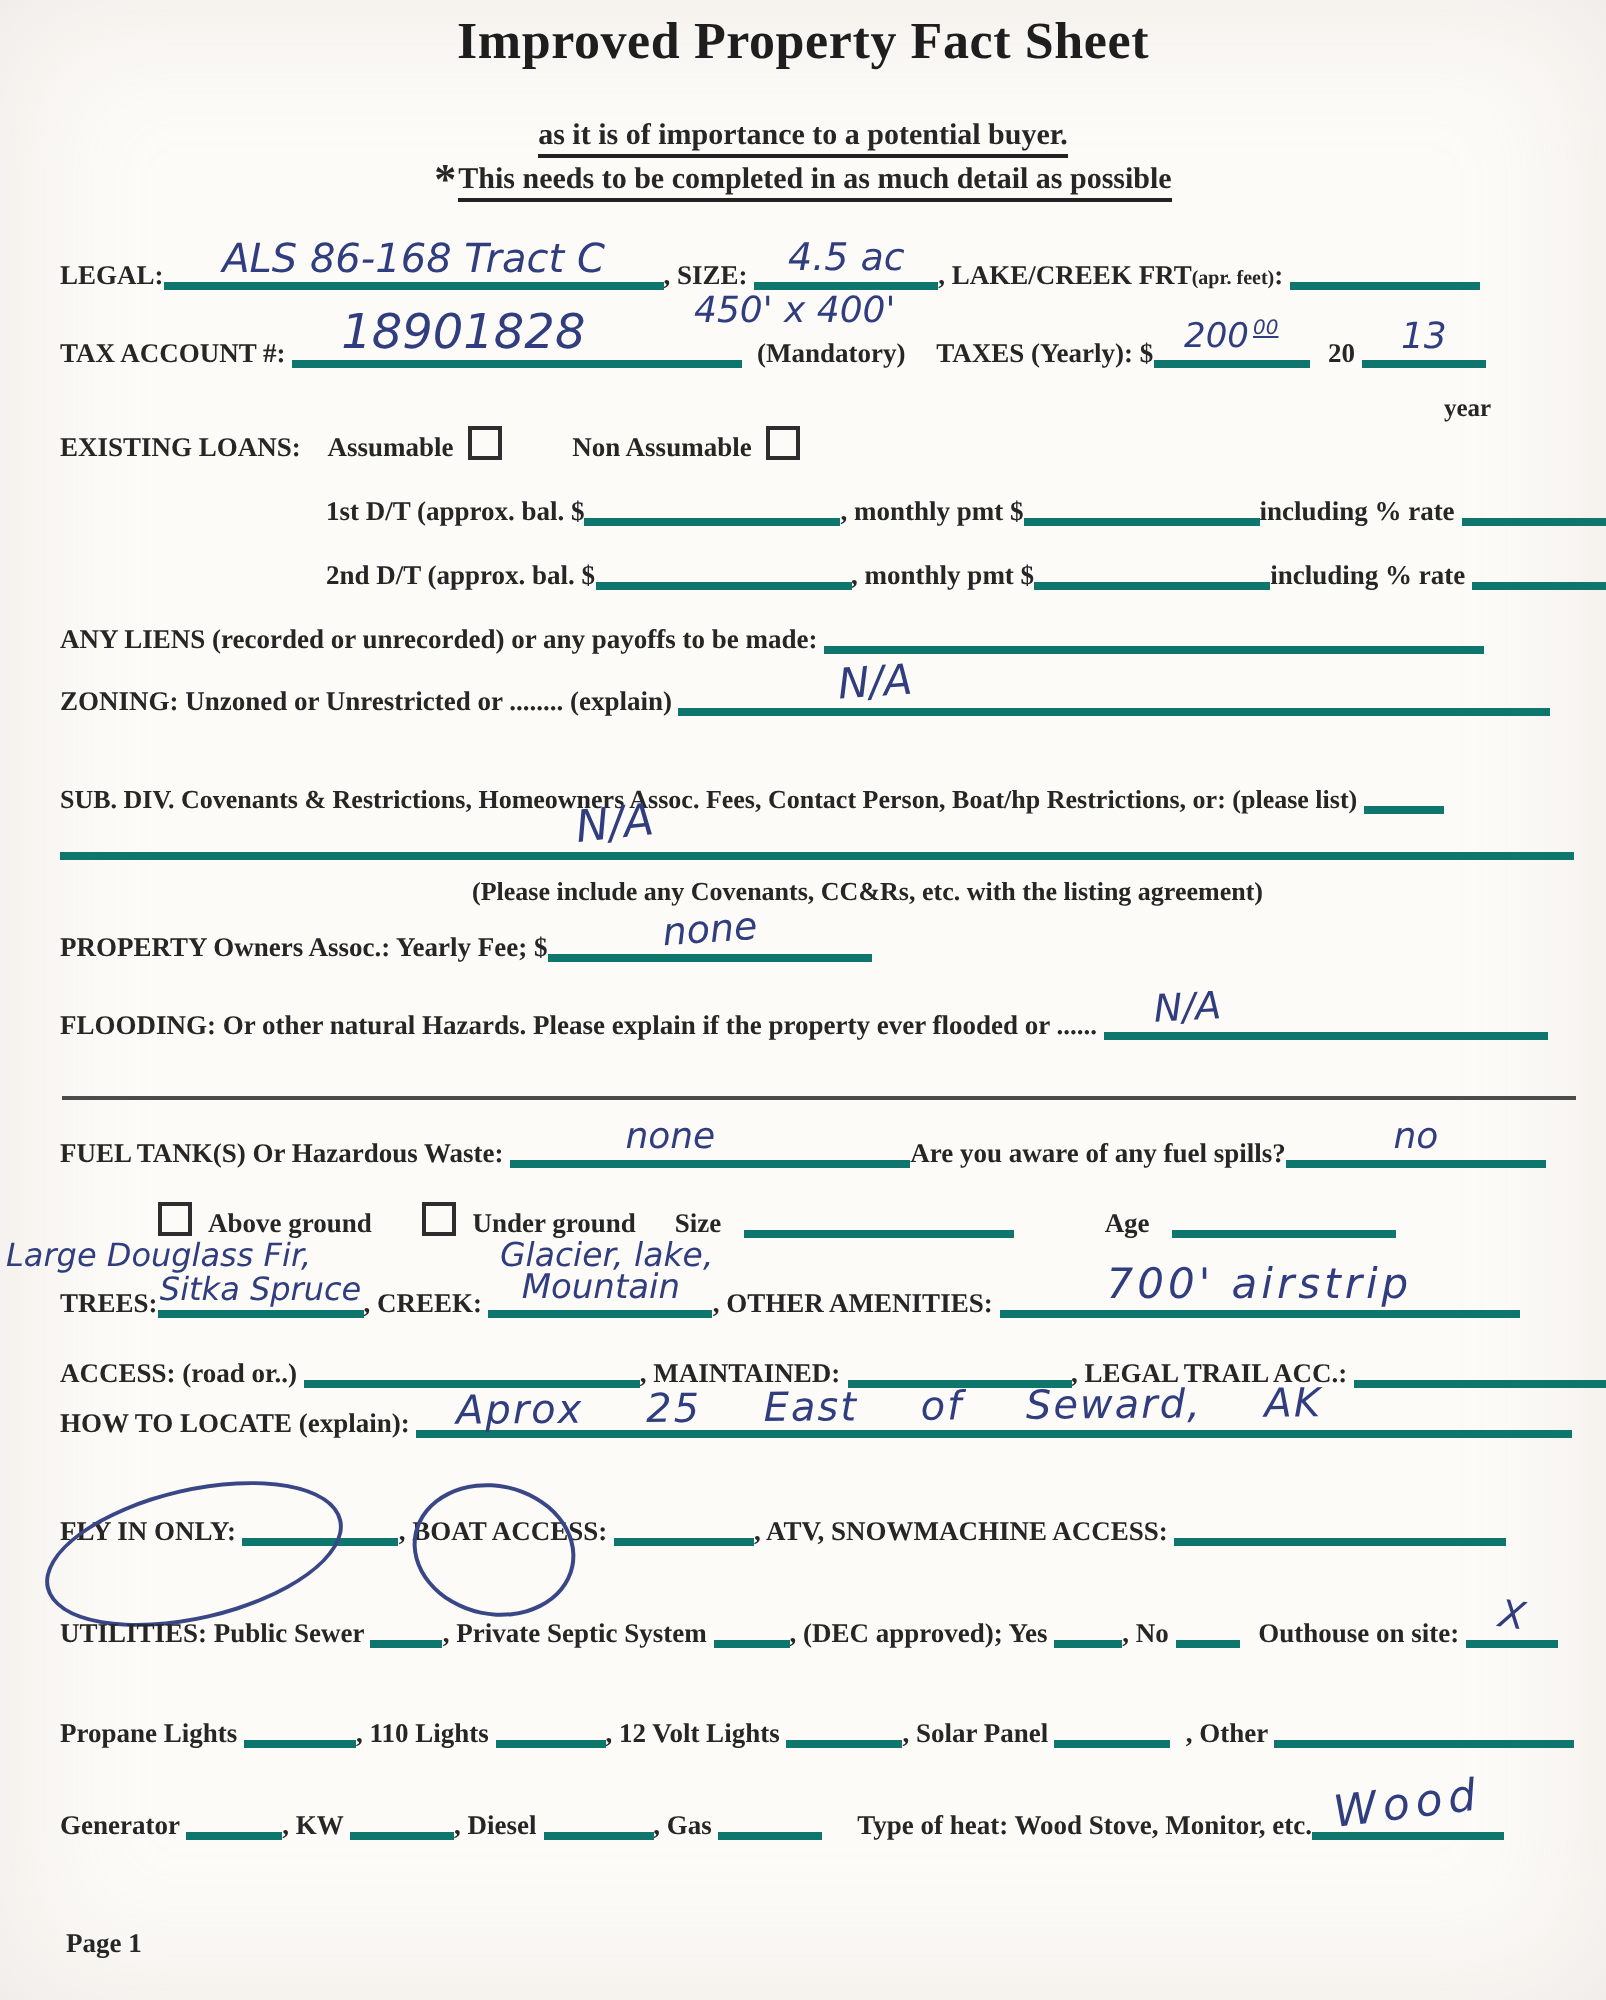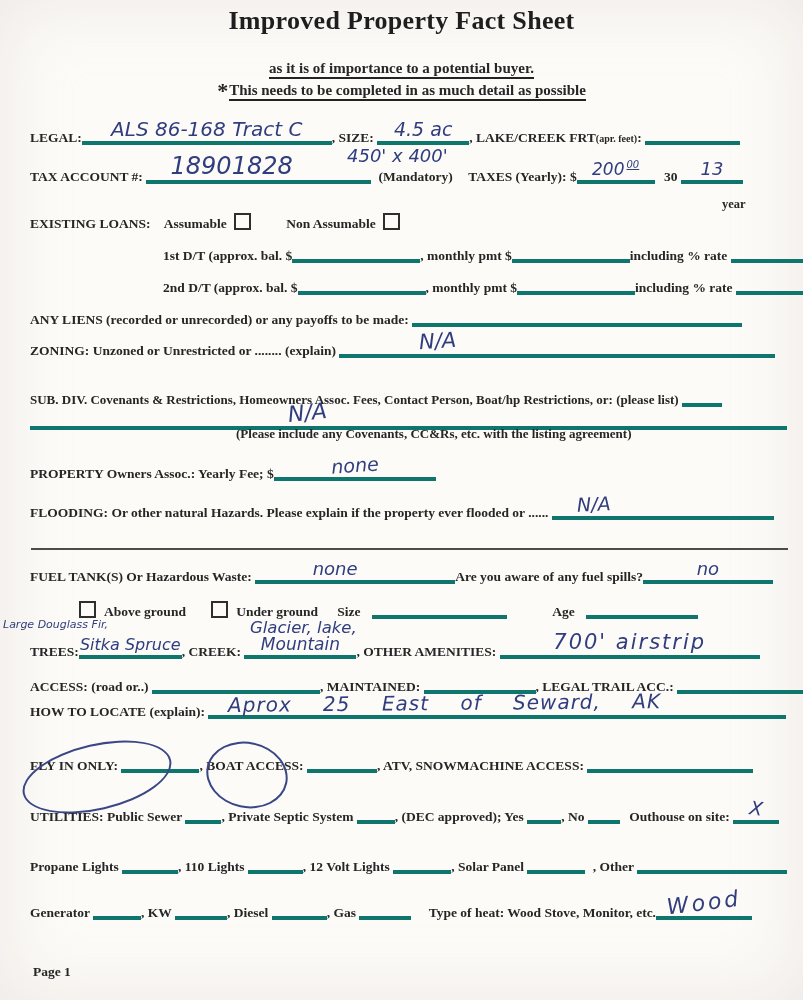--- a/index.html
+++ b/index.html
@@ -43,21 +43,21 @@
 
   <div class="row" style="top:146px;left:347px">
     <span class="hw" style="font-size:18px">450' x 400'</span>
   </div>
 
   <div class="row" style="top:167px">
     <span>TAX ACCOUNT #:</span>
     <span class="blank" style="width:225px"><span class="hw" style="font-size:24px;left:38%">18901828</span></span>
     <span style="margin-left:4px">(Mandatory)</span>
     <span style="margin-left:12px">TAXES (Yearly): $</span><span class="blank" style="width:78px"><span class="hw" style="font-size:17px"><span>200</span><sup class="cents">00</sup></span></span>
-    <span style="margin-left:6px">30</span>
+    <span style="margin-left:6px">20</span>
     <span class="blank" style="width:62px"><span class="hw" style="font-size:18px">13</span></span>
   </div>
   <div class="row" style="top:194px;left:722px;font-size:12.5px">
     <span>year</span>
   </div>
 
   <div class="row" style="top:213px">
     <span>EXISTING LOANS:</span>
     <span style="margin-left:10px">Assumable</span><span class="cb"></span>
     <span style="margin-left:32px">Non Assumable</span><span class="cb"></span>
@@ -84,21 +84,21 @@
   </div>
 
   <div class="row" style="top:390px;font-size:13px">
     <span>SUB. DIV. Covenants &amp; Restrictions, Homeowners Assoc. Fees, Contact Person, Boat/hp Restrictions, or: (please list)</span>
     <span class="blank" style="width:40px"></span>
   </div>
   <div class="row" style="top:406px">
     <span class="blank" style="width:757px;height:20px"><span class="hw" style="font-size:22px;left:258px;transform:rotate(-6deg)">N/A</span></span>
   </div>
 
-  <div class="row" style="top:424px;left:236px;font-size:13px">
+  <div class="row" style="top:436px;left:236px;font-size:13px">
     <span>(Please include any Covenants, CC&amp;Rs, etc. with the listing agreement)</span>
   </div>
 
   <div class="row" style="top:464px">
     <span>PROPERTY Owners Assoc.:  Yearly Fee;  $</span><span class="blank" style="width:162px"><span class="hw" style="font-size:19px;transform:translateX(-50%) rotate(-4deg)">none</span></span>
   </div>
 
   <div class="row" style="top:503px">
     <span>FLOODING: Or other natural Hazards.  Please explain if the property ever flooded or ......</span>
     <span class="blank" style="width:222px"><span class="hw" style="font-size:19px;left:25px;transform:rotate(-3deg)">N/A</span></span>
@@ -114,21 +114,21 @@
   <div class="row" style="top:601px;left:79px">
     <span class="cb" style="margin-left:0;margin-right:8px"></span><span>Above ground</span>
     <span class="cb" style="margin-left:22px;margin-right:8px"></span><span>Under ground</span>
     <span style="margin-left:16px">Size</span>
     <span class="blank" style="width:135px;margin-left:8px"></span>
     <span style="margin-left:42px">Age</span>
     <span class="blank" style="width:112px;margin-left:8px"></span>
   </div>
 
   <div class="hwrow" style="top:618px">
-    <span class="hw" style="position:absolute;left:3px;font-size:11px">Large Douglass Fir,</span>
+    <span class="hw" style="position:absolute;left:3px;font-size:16px">Large Douglass Fir,</span>
     <span class="hw" style="position:absolute;left:250px;font-size:16.5px">Glacier, lake,</span>
   </div>
 
   <div class="row" style="top:642px">
     <span>TREES:</span><span class="blank" style="width:103px"><span class="hw" style="font-size:16px">Sitka Spruce</span></span><span>, CREEK:</span>
     <span class="blank" style="width:112px"><span class="hw" style="font-size:17px">Mountain</span></span><span>, OTHER AMENITIES:</span>
     <span class="blank" style="width:260px"><span class="hw" style="font-size:21px;letter-spacing:2px">700' airstrip</span></span>
   </div>
 
   <div class="row" style="top:677px">

